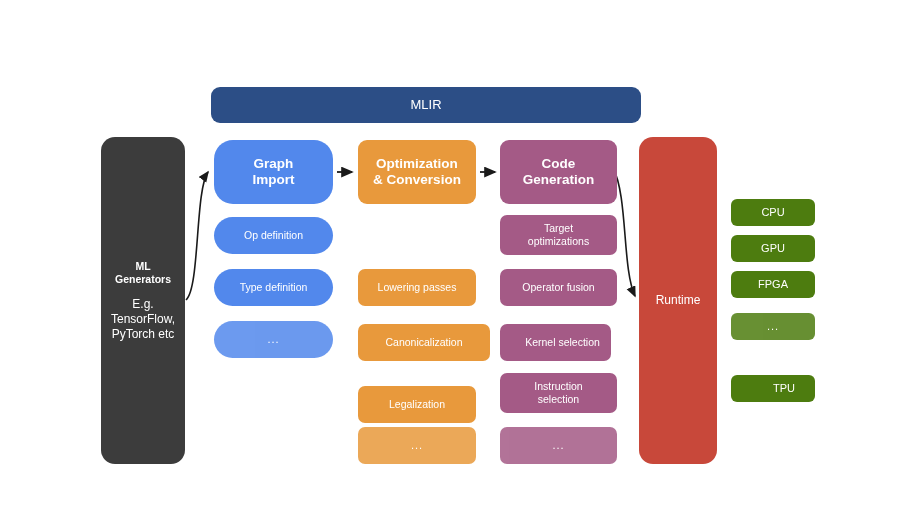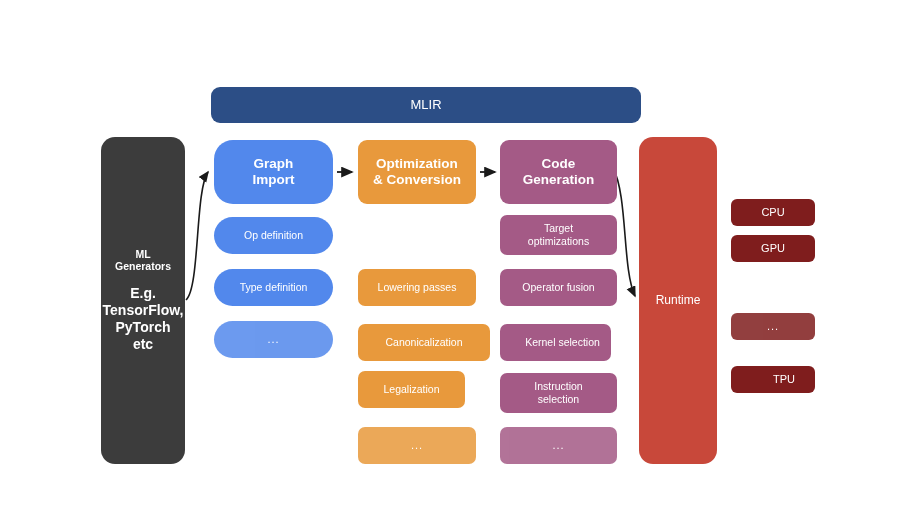--- a/index.html
+++ b/index.html
@@ -42,22 +42,22 @@
     flex-direction: column;
     justify-content: center;
     font-size: 10px;
   }
   #ml-frameworks .mlf-title {
     font-weight: bold;
     font-size: 10.5px;
     margin-bottom: 12px;
   }
   #ml-frameworks .mlf-sub {
-    font-size: 14px;
-    font-weight: bold;
+    font-size: 12px;
+    font-weight: normal;
   }
   
   #runtime {
     left: 639px; top: 137px; width: 78px; height: 327px;
     background: #C8483A;
     border-radius: 14px;
     font-size: 12px;
   }
   
   .header-box {
@@ -75,21 +75,21 @@
   .item-box.tall { height: 40px; }
   .ellipsis {
     letter-spacing: 1px;
     font-size: 11px;
     opacity: 0.85;
   }
   
   .c-blue   { background: #5288EC; border-radius: 19px; }
   .c-orange { background: #E8993C; }
   .c-purple { background: #A45A86; }
-  .c-maroon { background: #7f1d1d; }
+  .c-maroon { background: #4d7c0f; }
   
   .hw-box {
     left: 731px;
     width: 84px;
     height: 27px;
     font-size: 11px;
     border-radius: 6px;
   }
   
   #arrows {
@@ -140,21 +140,21 @@
   <div class="box item-box c-blue ellipsis" style="left:214px; top:321px; width:119px;">...</div>
 
   <div class="box header-box c-orange" style="left:358px; top:140px; width:118px;">
     <div>
       <div>Optimization</div>
       <div>&amp; Conversion</div>
     </div>
   </div>
   <div class="box item-box c-orange" style="left:358px; top:269px; width:118px;">Lowering passes</div>
   <div class="box item-box c-orange" style="left:358px; top:324px; width:132px;">Canonicalization</div>
-  <div class="box item-box c-orange" style="left:358px; top:371px; width:107px;">Legalization</div>
+  <div class="box item-box c-orange" style="left:358px; top:386px; width:118px;">Legalization</div>
   <div class="box item-box c-orange ellipsis" style="left:358px; top:427px; width:118px;">...</div>
 
   <div class="box header-box c-purple" style="left:500px; top:140px; width:117px;">
     <div>
       <div>Code</div>
       <div>Generation</div>
     </div>
   </div>
   <div class="box item-box tall c-purple" style="left:500px; top:215px; width:117px;">
     <div>
@@ -169,16 +169,17 @@
       <div>Instruction</div>
       <div>selection</div>
     </div>
   </div>
   <div class="box item-box c-purple ellipsis" style="left:500px; top:427px; width:117px;">...</div>
 
   <div class="box" id="runtime">Runtime</div>
 
   <div class="box hw-box c-maroon" style="top:199px;">CPU</div>
   <div class="box hw-box c-maroon" style="top:235px;">GPU</div>
+  <div class="box hw-box c-maroon" style="top:271px;">FPGA</div>
   <div class="box hw-box c-maroon ellipsis" style="top:313px;">...</div>
-  <div class="box hw-box c-maroon" style="top:366px;padding-left:28px;">TPU</div>
+  <div class="box hw-box c-maroon" style="top:375px;padding-left:28px;">TPU</div>
 
 </div>
 
 </body></html>

